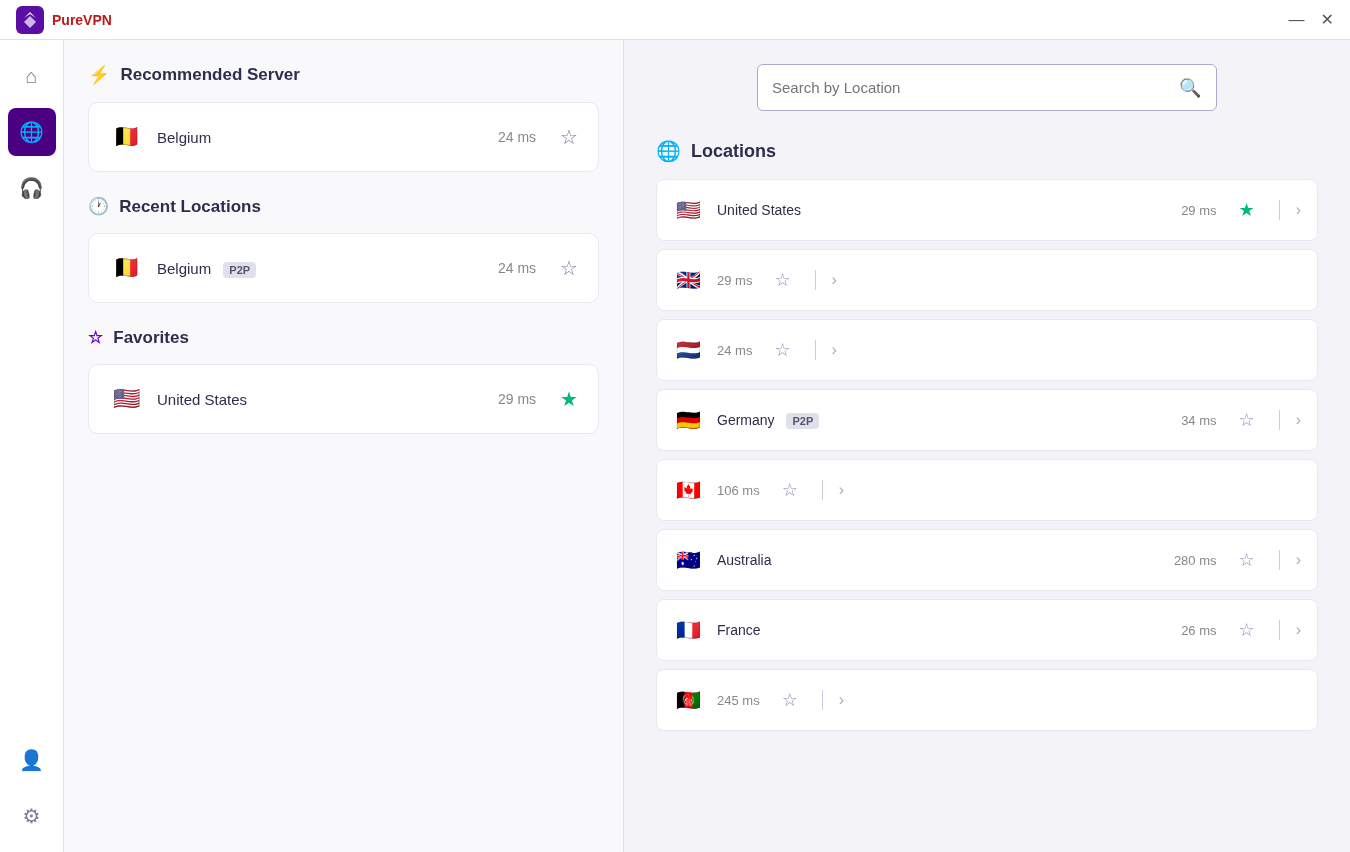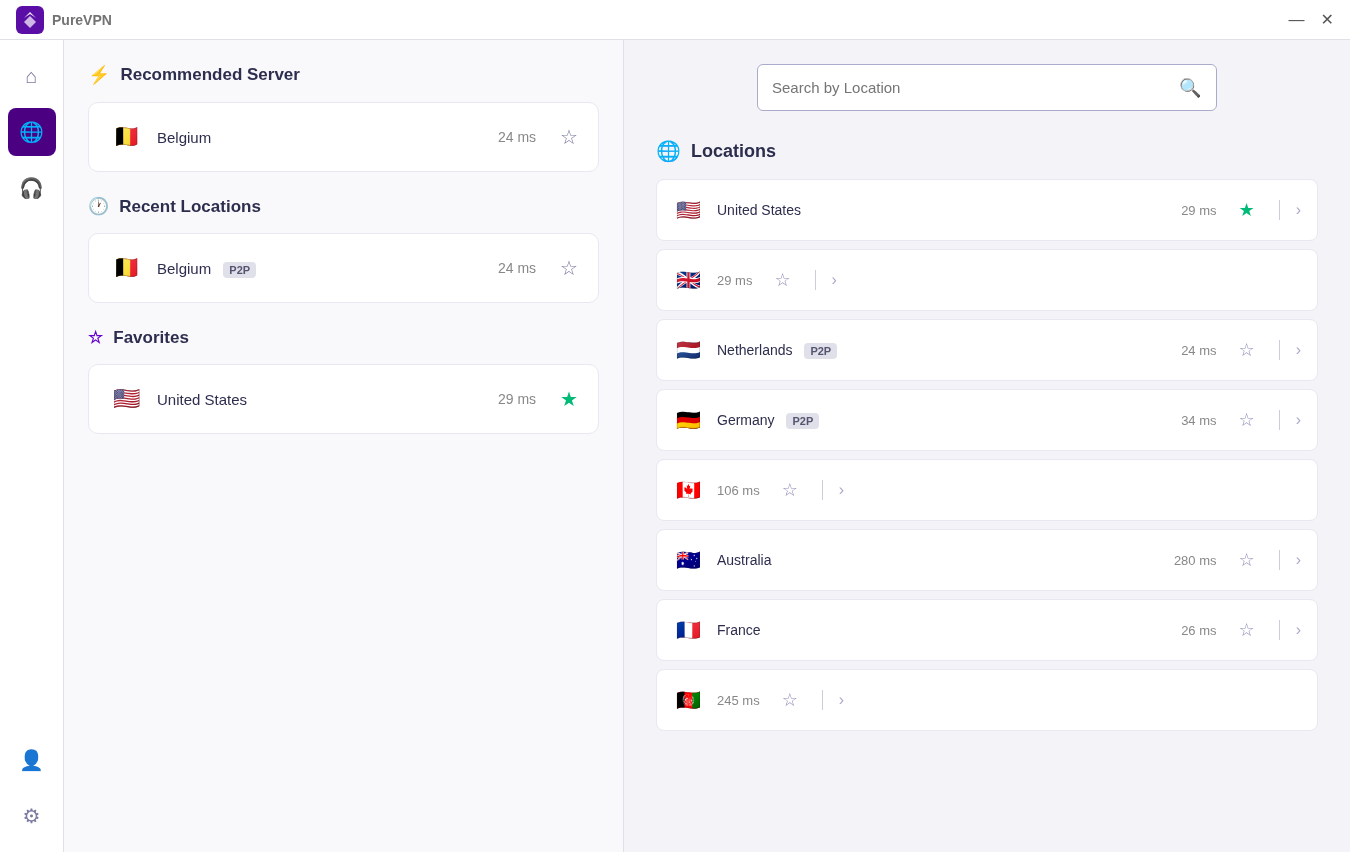--- a/index.html
+++ b/index.html
@@ -28,21 +28,21 @@
       align-items: center;
       gap: 8px;
     }
     .titlebar-logo-icon {
       width: 28px;
       height: 28px;
     }
     .titlebar-title {
       font-size: 14px;
       font-weight: 600;
-      color: #737373;
+      color: #b91c1c;
     }
     .titlebar-controls {
       margin-left: auto;
       display: flex;
       gap: 16px;
     }
     .titlebar-btn {
       cursor: pointer;
       font-size: 16px;
       color: #555;
@@ -381,21 +381,20 @@
     </div>
           <div class="location-list-item">
       <div class="flag-circle">🇬🇧</div>
       <span class="list-latency">29 ms</span>
       <button class="list-star">☆</button>
       <div class="divider-line"></div>
       <span class="list-chevron">›</span>
     </div>
           <div class="location-list-item">
       <div class="flag-circle">🇳🇱</div>
-      <span class="list-name">Netherlands <span class="p2p-badge">P2P</span></span>
       <span class="list-latency">24 ms</span>
       <button class="list-star">☆</button>
       <div class="divider-line"></div>
       <span class="list-chevron">›</span>
     </div>
           <div class="location-list-item">
       <div class="flag-circle">🇩🇪</div>
       <span class="list-name">Germany <span class="p2p-badge">P2P</span></span>
       <span class="list-latency">34 ms</span>
       <button class="list-star">☆</button>

